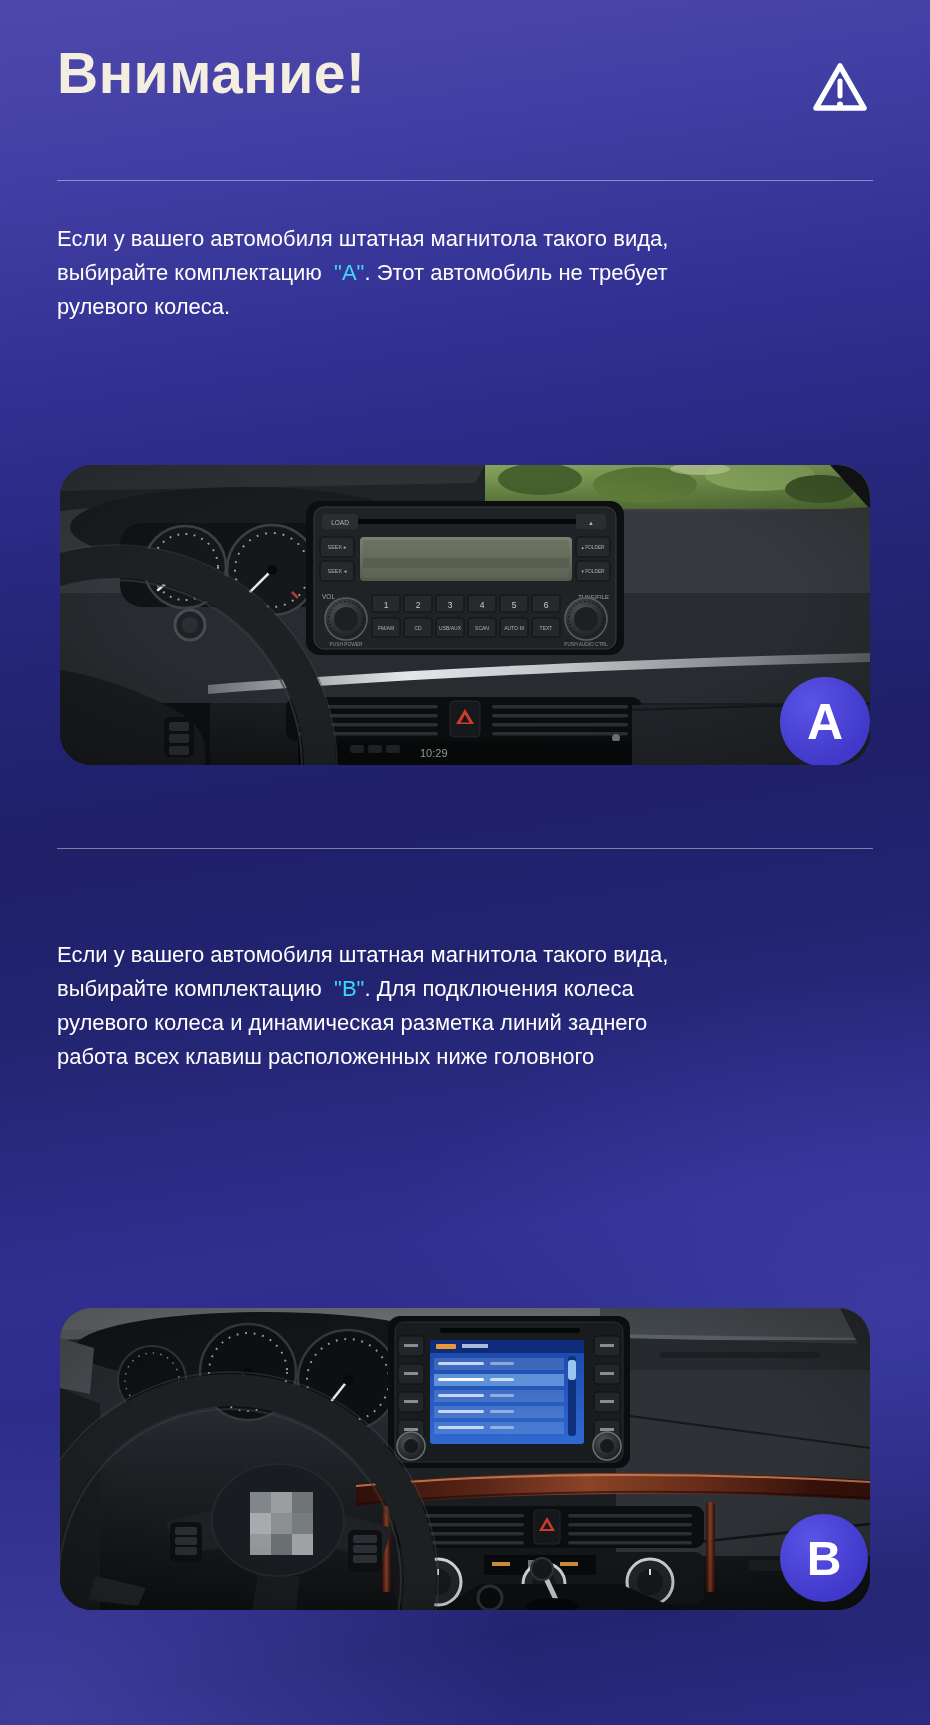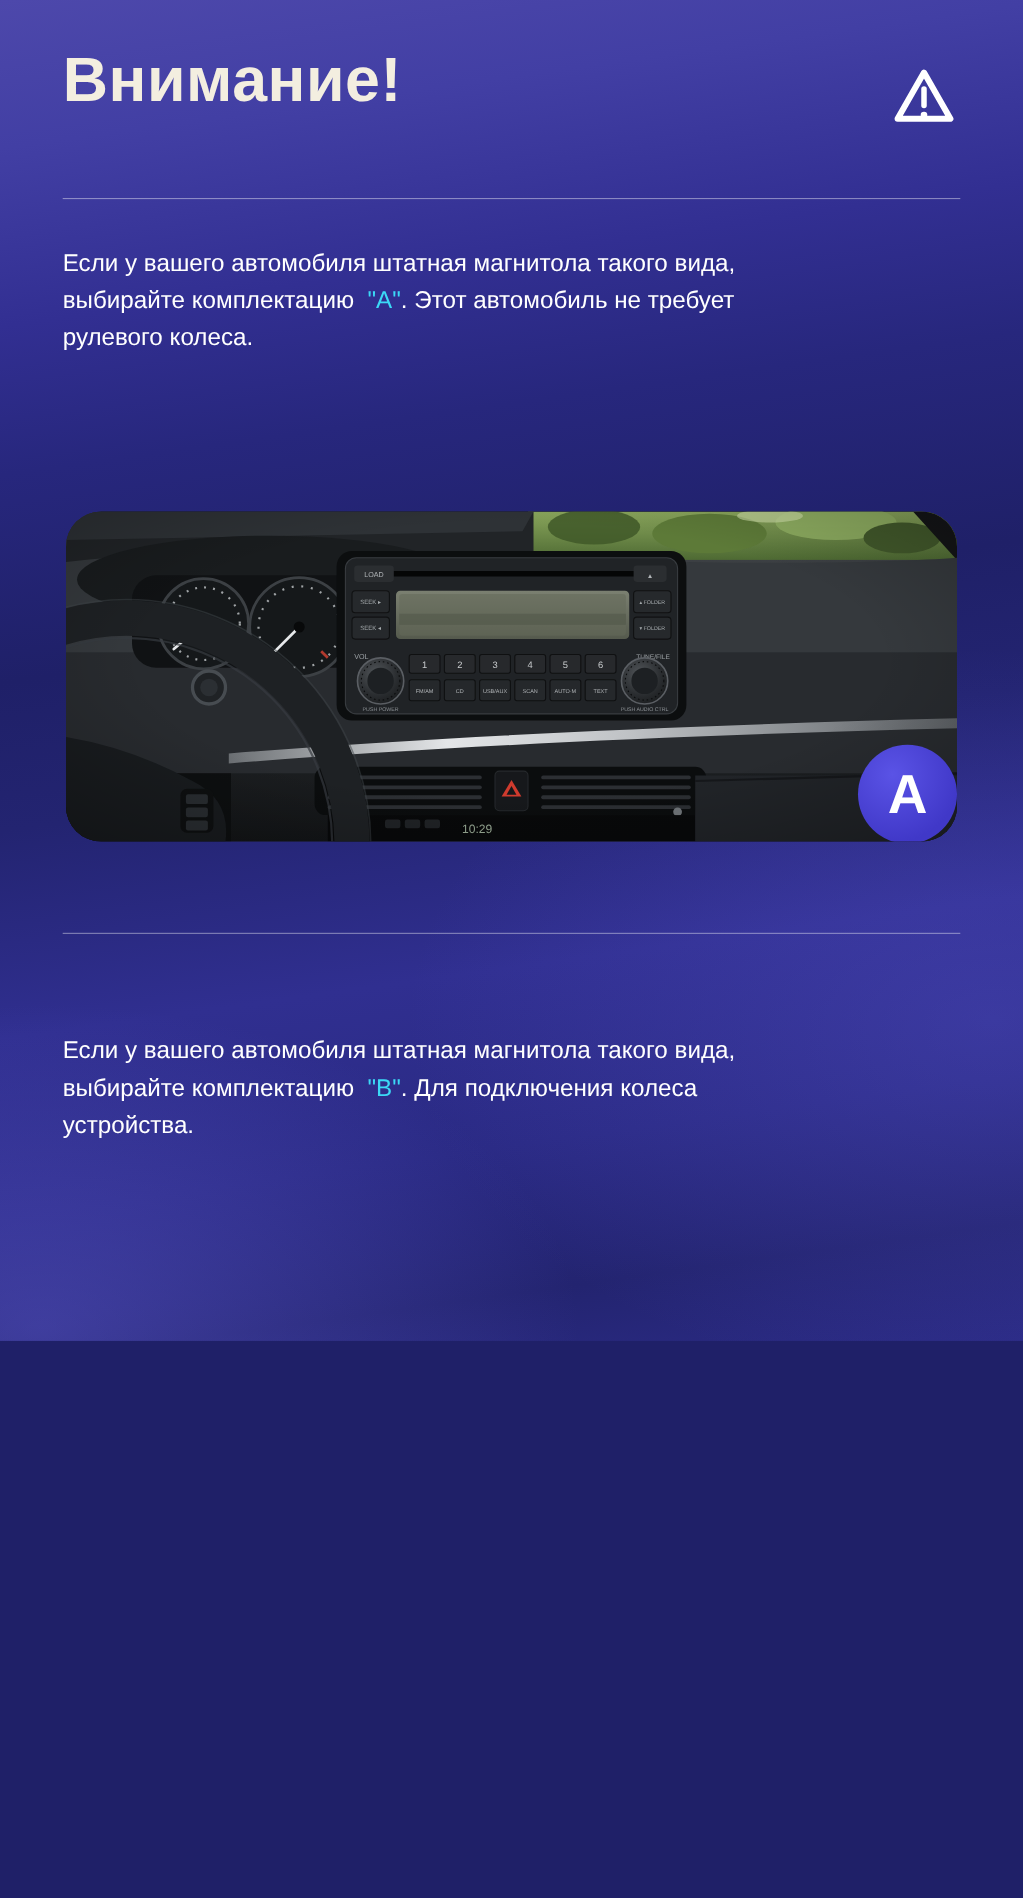--- a/index.html
+++ b/index.html
@@ -1,17 +1,17 @@
 <!DOCTYPE html>
 <html><head>
 <meta charset="utf-8">
 <style>
   html,body{margin:0;padding:0;background:#1f2068;}
   .page{
-    position:relative;width:930px;height:1219px;overflow:hidden;
+    position:relative;width:930px;height:1725px;overflow:hidden;
     font-family:"Liberation Sans",sans-serif;color:#fff;
     background:
       radial-gradient(700px 420px at 4% 99%, rgba(106,101,226,.38), rgba(106,101,226,0) 70%),
       radial-gradient(820px 520px at 97% 76%, rgba(100,95,225,.27), rgba(100,95,225,0) 65%),
       linear-gradient(172deg,#4d48ab 0%,#423fa4 10%,#322f92 22%,#27277d 32%,#1f2068 46%,#232471 56%,#302f90 70%,#2a2a84 82%,#232470 92%,#2b2b85 100%);
   }
   .title{
     position:absolute;left:57px;top:40px;font-size:57px;font-weight:700;
     color:#f3eee0;letter-spacing:.5px;
   }
@@ -238,21 +238,22 @@
     <div class="badge badgeA">
         <span>A</span>
       </div>
   </div>
 
   <div class="divider d2"></div>
 
   <div class="para p2">
     <div>Если у вашего автомобиля штатная магнитола такого вида,</div>
     <div><span>выбирайте комплектацию  </span><span class="hl">"B"</span><span>. Для подключения колеса</span></div>
-    <div>устройства.</div>
+    <div>рулевого колеса и динамическая разметка линий заднего</div>
+    <div>работа всех клавиш расположенных ниже головного</div>
   </div>
 
   <div class="photo photoB">
     <svg width="810" height="302" viewBox="0 0 810 302">
       <defs>
         <linearGradient id="b_bg" x1="0" y1="0" x2="0" y2="1">
           <stop offset="0" stop-color="#3a3e43"></stop>
             <stop offset=".45" stop-color="#212428"></stop>
             <stop offset="1" stop-color="#0e1012"></stop>
         </linearGradient>

